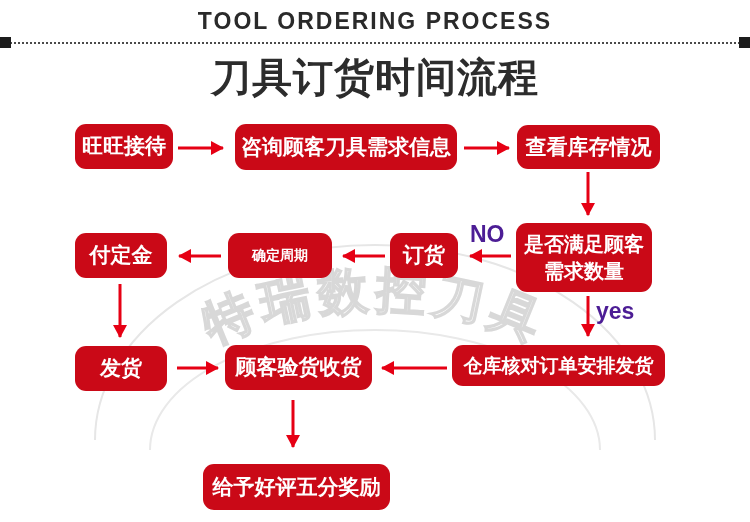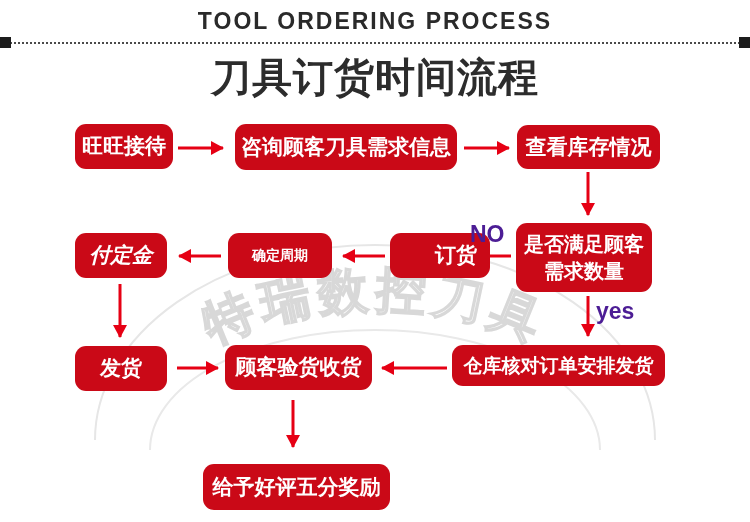--- a/index.html
+++ b/index.html
@@ -27,23 +27,23 @@
   
   .node{
     position:absolute;z-index:2;background:#CA0917;color:#fff;border-radius:11px;
     display:flex;align-items:center;justify-content:center;flex-direction:column;
     font-weight:700;text-align:center;line-height:1.35;
   }
   .n-wangwang {left:75px; top:124px;width:98px; height:45px;font-size:21px;}
   .n-consult  {left:235px;top:124px;width:222px;height:46px;font-size:21px;}
   .n-check    {left:517px;top:125px;width:143px;height:44px;font-size:21px;text-align:right;}
   .n-satisfy  {left:516px;top:223px;width:136px;height:69px;font-size:20px;}
-  .n-order    {left:390px;top:233px;width:68px; height:45px;font-size:21px;padding-left:32px;}
+  .n-order    {left:390px;top:233px;width:68px; height:45px;font-size:21px;}
   .n-cycle    {left:228px;top:233px;width:104px;height:45px;font-size:14px;}
-  .n-deposit  {left:75px; top:233px;width:92px; height:45px;font-size:21px;font-style:italic;}
+  .n-deposit  {left:75px; top:233px;width:92px; height:45px;font-size:21px;}
   .n-ship     {left:75px; top:346px;width:92px; height:45px;font-size:21px;}
   .n-inspect  {left:225px;top:345px;width:147px;height:45px;font-size:21px;}
   .n-warehouse{left:452px;top:345px;width:213px;height:41px;font-size:19px;}
   .n-reward   {left:203px;top:464px;width:187px;height:46px;font-size:21px;}
   
   .branch{
     position:absolute;z-index:2;color:#4c1d95;font-weight:700;font-size:23px;
   }
   .branch.no {left:470px;top:221px;}
   .branch.yes{left:596px;top:298px;}

